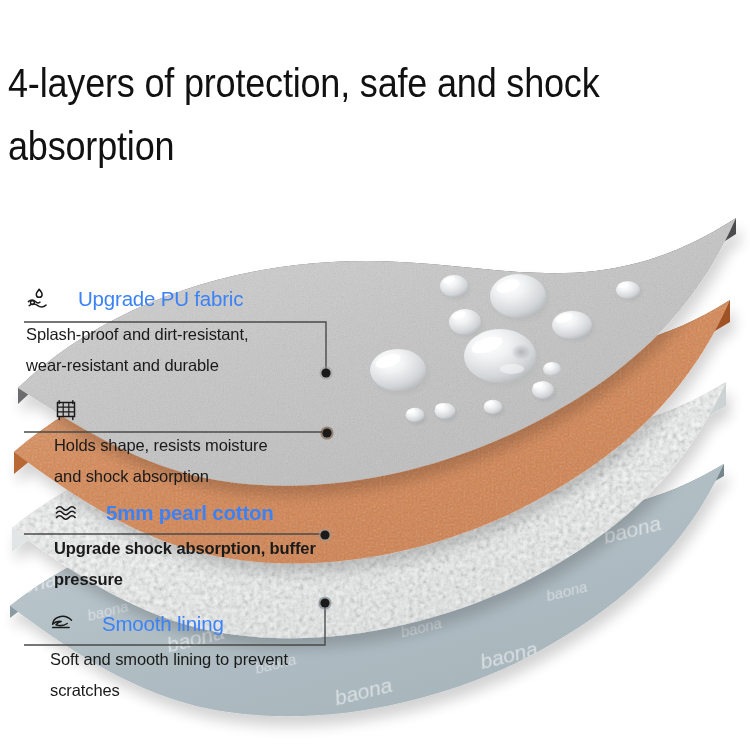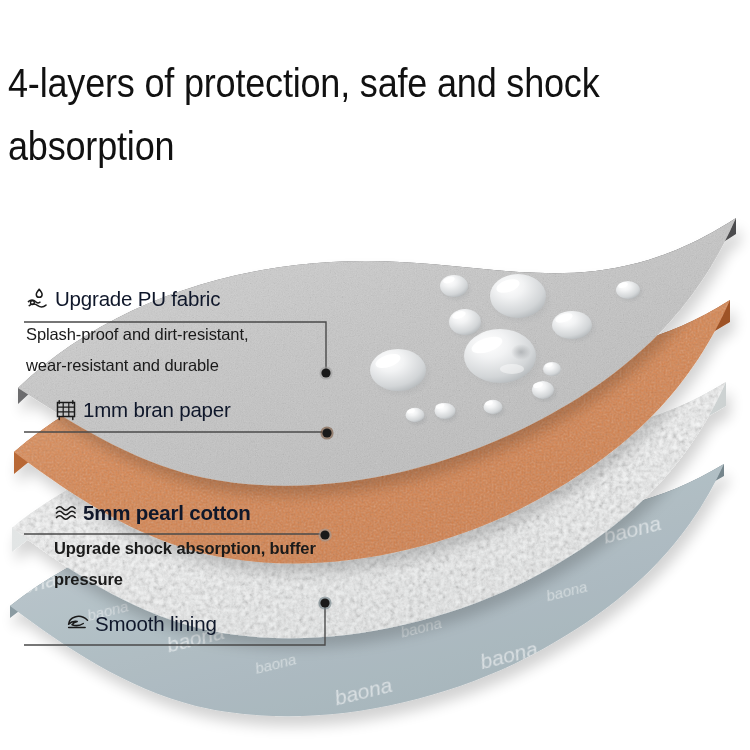--- a/index.html
+++ b/index.html
@@ -35,23 +35,24 @@
   .c-head{
     display:flex;align-items:center;gap:5px;
     height:26px;
   }
   .c-ico{
     width:24px;height:24px;flex:0 0 24px;
     display:block;
   }
   .c-title{
     font-size:20.5px;
-    color:#0f172a;
+    color:#3b82f6;
     white-space:nowrap;
     letter-spacing:-0.2px;
+    margin-left:23px;
   }
   .c-desc{
     font-size:16.5px;
     color:#1a1a1a;
     line-height:31px;
     margin-top:7px;
     white-space:pre-line;
     letter-spacing:-0.1px;
   }
   #lines{position:absolute;left:0;top:0;width:750px;height:750px;pointer-events:none;}
@@ -337,41 +338,44 @@
 wear-resistant and durable</div>
   </div>
 
   <div class="callout" style="left:54px; top:397px;">
     <div class="c-head">
       <svg class="c-ico" viewBox="0 0 24 24">
         <rect x="3.5" y="4.5" width="17" height="14" fill="none" stroke="#1a1a1a" stroke-width="1.5"></rect>
         <path d="M9.2 4.5v14M14.8 4.5v14M3.5 9.2h17M3.5 13.8h17" stroke="#1a1a1a" stroke-width="1.2"></path>
         <path d="M5.2 2.6v3M18.8 2.6v3M5.2 18.5v3M18.8 18.5v3" stroke="#1a1a1a" stroke-width="1.4" stroke-linecap="round"></path>
       </svg>
-      <span class="c-title">1mm bran paper</span>
     </div>
+    <div class="c-desc">Holds shape, resists moisture
+and shock absorption</div>
   </div>
 
   <div class="callout" style="left:54px; top:500px;font-weight:bold;">
     <div class="c-head">
       <svg class="c-ico" viewBox="0 0 24 24">
         <path d="M2.5 7.5c2-2.3 4.2-2.3 6.2 0s4.2 2.3 6.2 0 4.2-2.3 6.2 0" fill="none" stroke="#1a1a1a" stroke-width="1.6" stroke-linecap="round"></path>
         <path d="M2.5 12c2-2.3 4.2-2.3 6.2 0s4.2 2.3 6.2 0 4.2-2.3 6.2 0" fill="none" stroke="#1a1a1a" stroke-width="1.6" stroke-linecap="round"></path>
         <path d="M2.5 16.5c2-2.3 4.2-2.3 6.2 0s4.2 2.3 6.2 0 4.2-2.3 6.2 0" fill="none" stroke="#1a1a1a" stroke-width="1.6" stroke-linecap="round"></path>
       </svg>
       <span class="c-title">5mm pearl cotton</span>
     </div>
     <div class="c-desc">Upgrade shock absorption, buffer
 pressure</div>
   </div>
 
-  <div class="callout" style="left:66px; top:611px;">
+  <div class="callout" style="left:50px; top:611px;">
     <div class="c-head">
       <svg class="c-ico" viewBox="0 0 24 24">
         <path d="M21.5 8.2c-3.6-3.4-8.6-4.6-12.6-3.2C5.4 6.2 2.8 9.2 2.6 12.2c2.4-2.3 5.6-3.2 8.6-2.7
                  -2 .5-3.9 1.6-5.2 3.2 3.6 1.4 8 1 11.3-1.2" fill="none" stroke="#1a1a1a" stroke-width="1.5" stroke-linecap="round" stroke-linejoin="round"></path>
         <path d="M2.6 15.6h16.5" stroke="#1a1a1a" stroke-width="1.5" stroke-linecap="round"></path>
       </svg>
       <span class="c-title">Smooth lining</span>
     </div>
+    <div class="c-desc">Soft and smooth lining to prevent
+scratches</div>
   </div>
 
 </div>
 
 </body></html>

